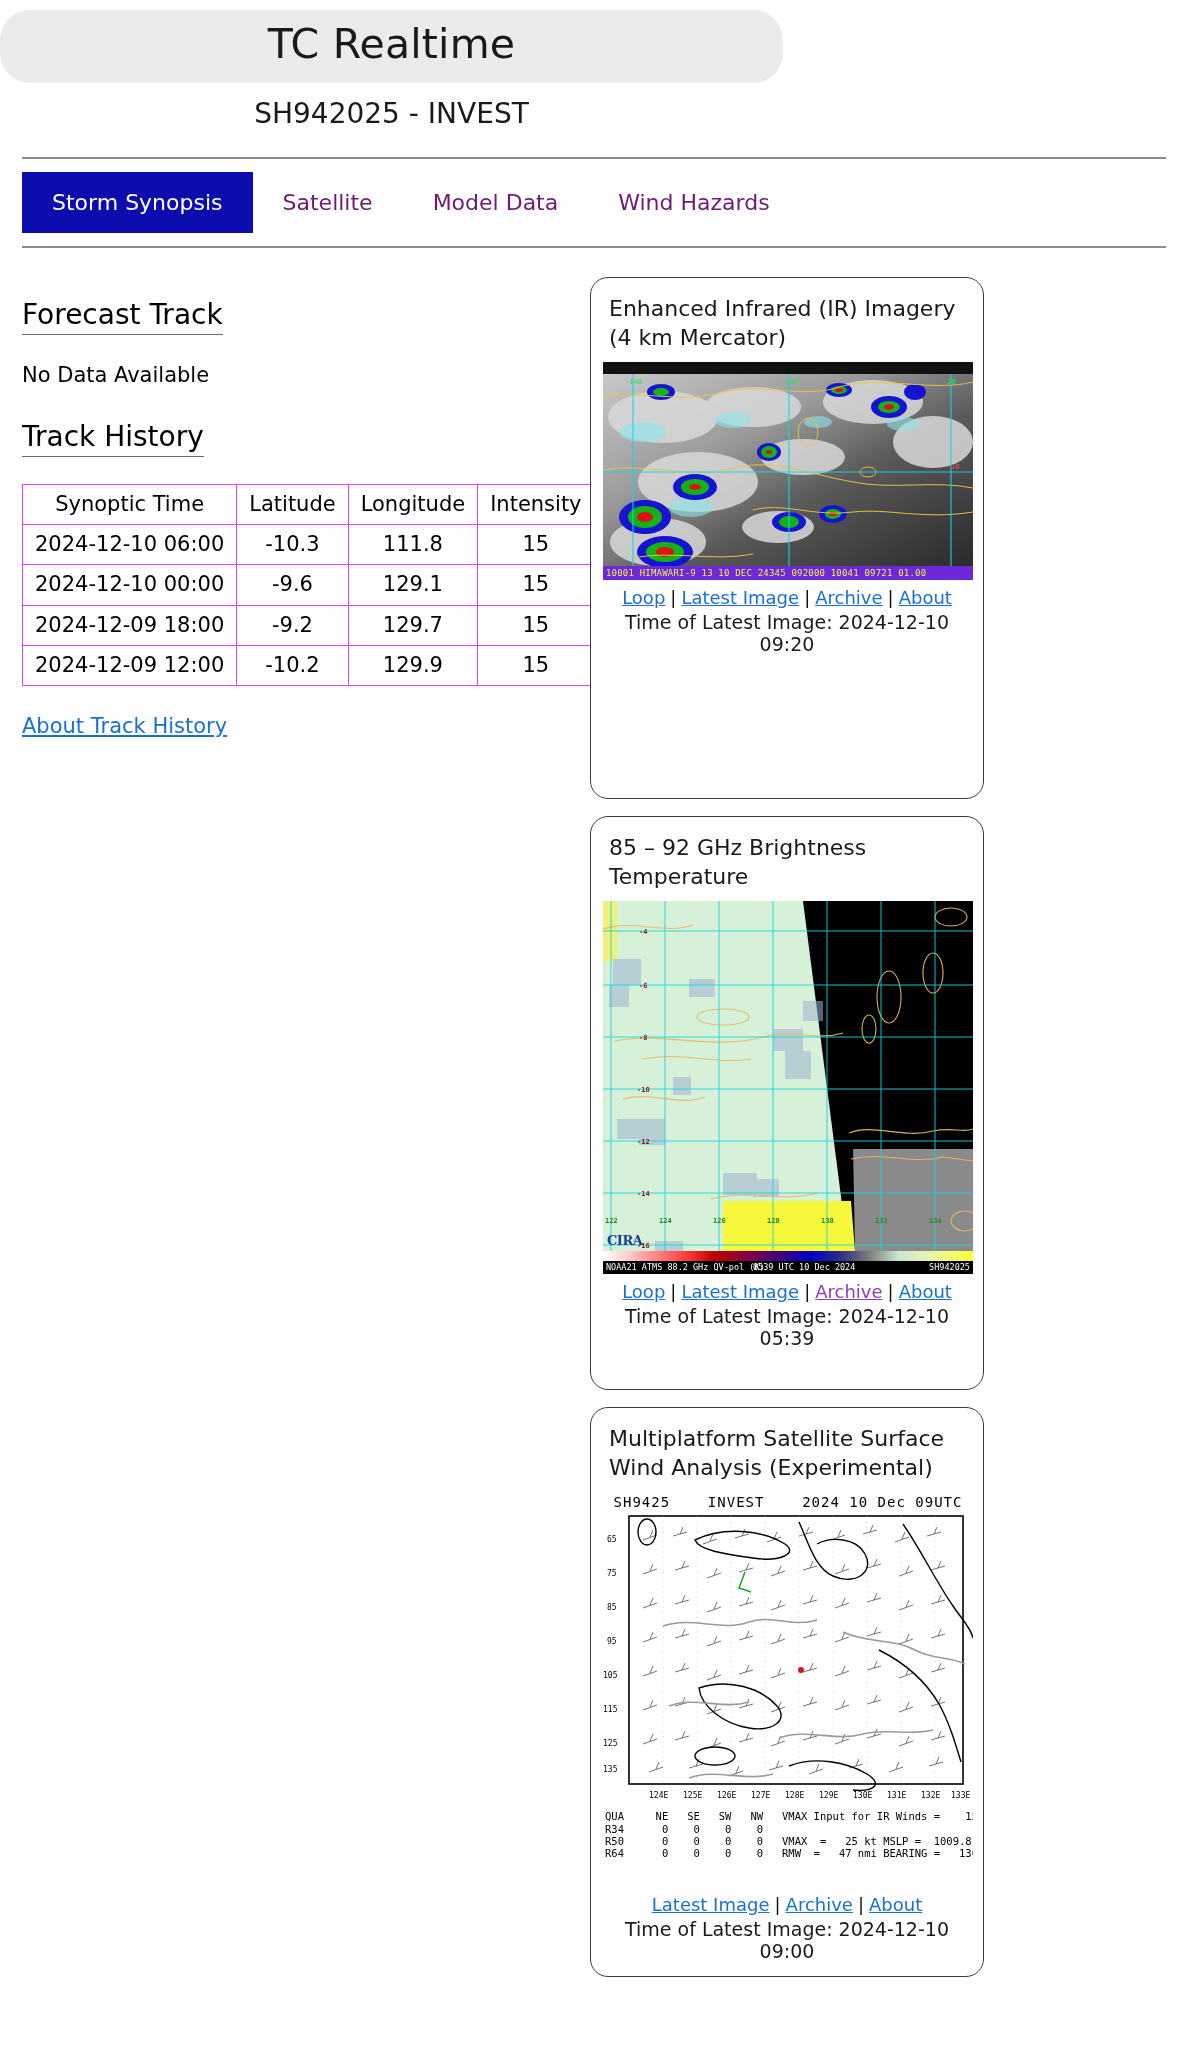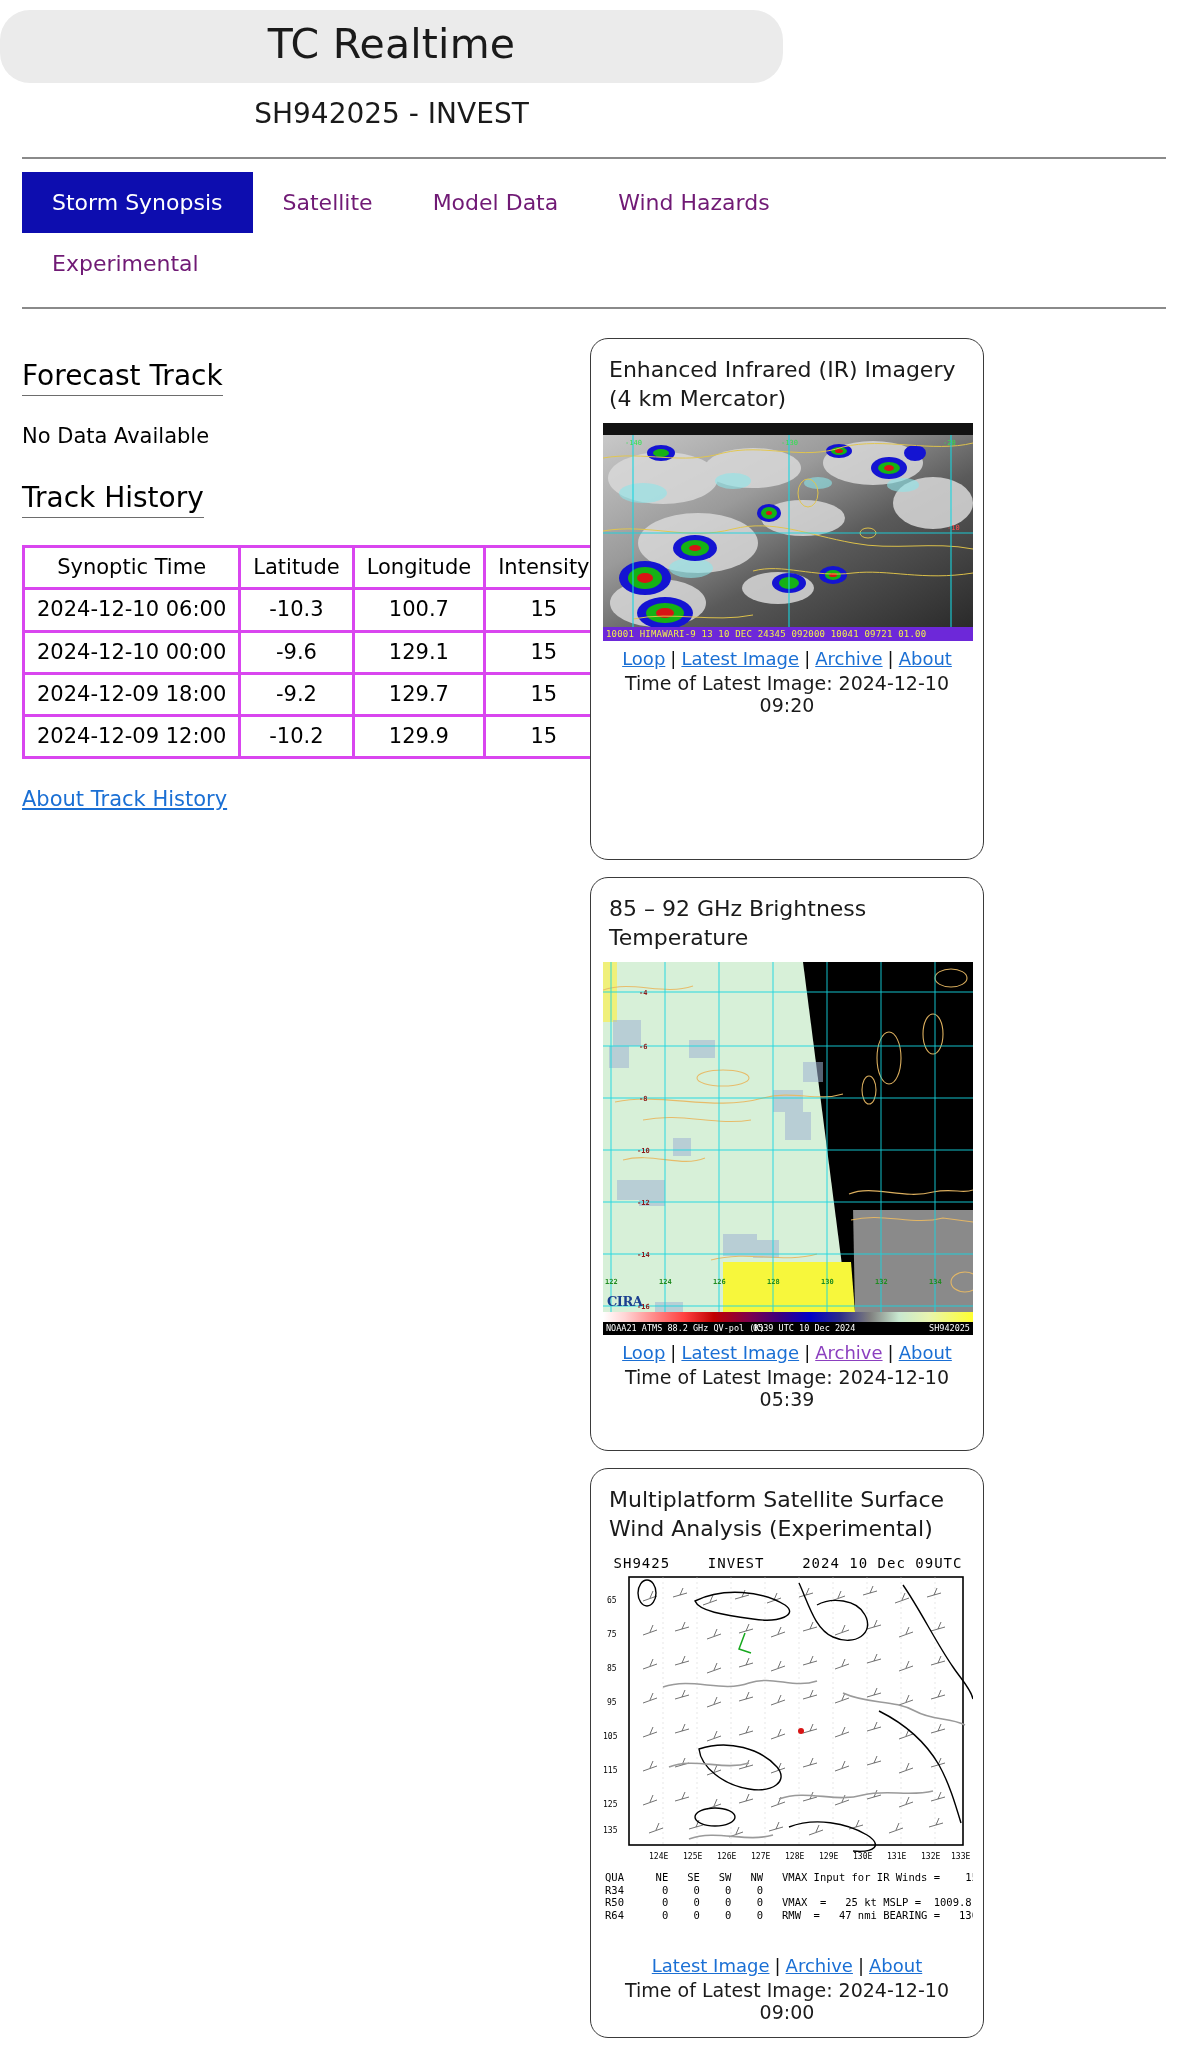--- a/index.html
+++ b/index.html
@@ -107,21 +107,21 @@
   }
   .heading-gap { margin-top: 32px; }
 
   table.track-history {
     border-collapse: collapse;
     margin-top: 27px;
     font-size: 21px;
   }
   table.track-history th,
   table.track-history td {
-    border: 3px solid #d946ef;
+    border: 1px solid #d946ef;
     padding: 7px 12px;
     text-align: center;
     font-weight: 400;
     white-space: nowrap;
     line-height: 1.2;
   }
   table.track-history th { font-weight: 400; }
 
   .about-link {
     display: inline-block;
@@ -253,23 +253,20 @@
   <div class="app-title">TC Realtime</div>
 </div>
 <div class="storm-id">SH942025 - INVEST</div>
 <hr class="header-rule">
 
 <nav class="tab-bar">
   <div class="tab active">Storm Synopsis</div>
   <div class="tab">Satellite</div>
   <div class="tab">Model Data</div>
   <div class="tab">Wind Hazards</div>
-  <div class="tab-row2">
-    <div class="tab">Experimental</div>
-  </div>
 </nav>
 <hr class="tabs-rule">
 
 <div class="content">
 
   <div class="left-col">
 
     <div class="section-heading">Forecast Track</div>
     <div class="no-data">No Data Available</div>
 
@@ -282,21 +279,21 @@
           <th>Synoptic Time</th>
           <th>Latitude</th>
           <th>Longitude</th>
           <th>Intensity</th>
         </tr>
       </thead>
       <tbody>
         <tr>
           <td>2024-12-10 06:00</td>
           <td>-10.3</td>
-          <td>100.7</td>
+          <td>111.8</td>
           <td>15</td>
         </tr>
         <tr>
           <td>2024-12-10 00:00</td>
           <td>-9.6</td>
           <td>129.1</td>
           <td>15</td>
         </tr>
         <tr>
           <td>2024-12-09 18:00</td>

